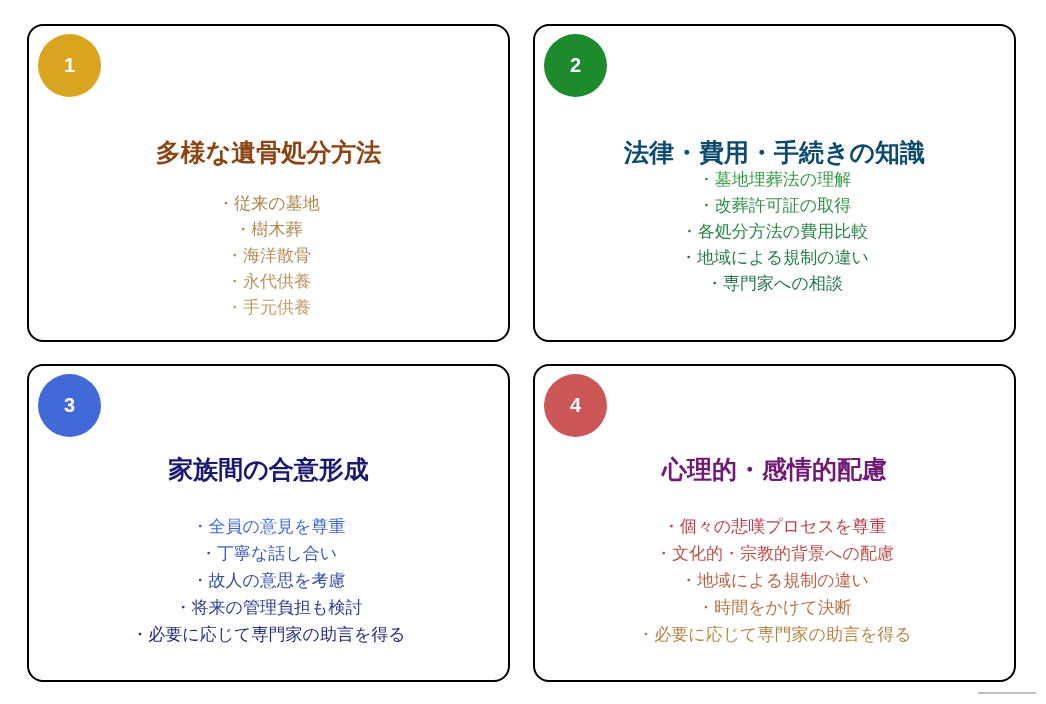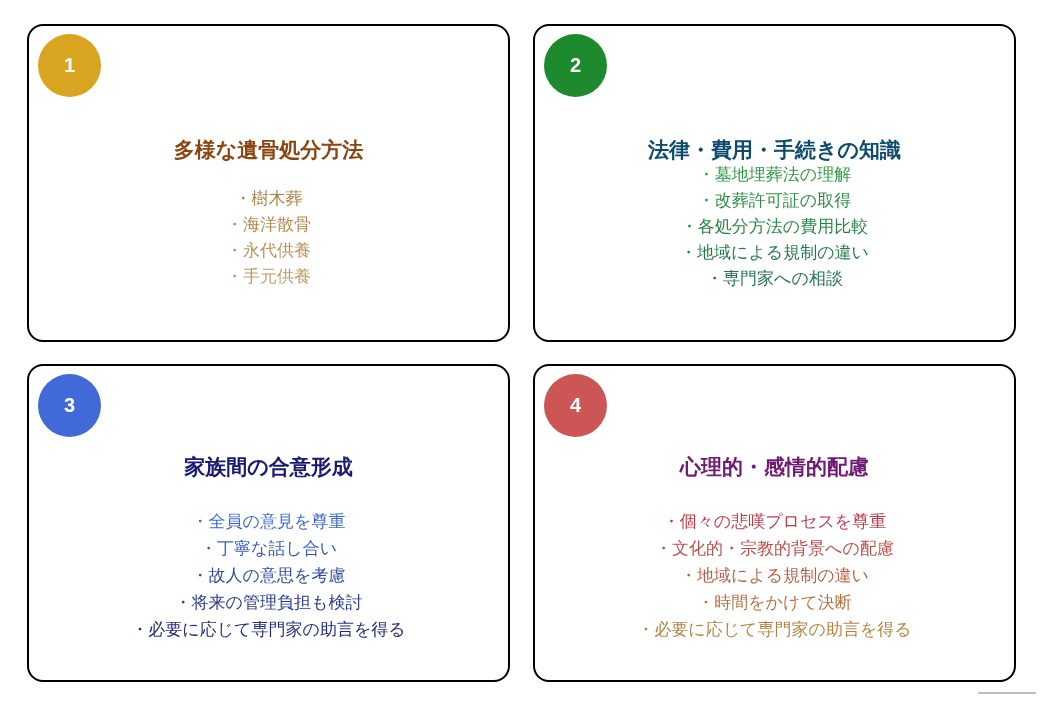--- a/index.html
+++ b/index.html
@@ -72,21 +72,21 @@
     bottom: 0;
     display: flex;
     flex-direction: column;
     align-items: center;
     justify-content: flex-start;
     padding: 0 18px;
     box-sizing: border-box;
   }
 
   .card-title {
-    font-size: 21px;
+    font-size: 25px;
     font-weight: bold;
     line-height: 1.2;
     text-align: center;
     white-space: nowrap;
   }
 
   .bullet-list {
     list-style: none;
     margin: 0;
     padding: 0;
@@ -137,20 +137,21 @@
 
 <div id="board" style="background: rgb(255, 255, 255);">
 
   <div class="card pos-0" style="border-color: rgb(0, 0, 0);">
     <div class="badge" style="background: rgb(217, 165, 32);">
       <span>1</span>
     </div>
     <div class="card-body">
       <div class="card-title" style="color: rgb(139, 69, 19);">多様な遺骨処分方法</div>
       <ul class="bullet-list grad" style="background-image: linear-gradient(rgb(169, 121, 60) 0%, rgb(190, 154, 98) 100%);">
+        <li>・従来の墓地</li>
         <li>・樹木葬</li>
         <li>・海洋散骨</li>
         <li>・永代供養</li>
         <li>・手元供養</li>
       </ul>
     </div>
   </div>
 
   <div class="card pos-1" style="border-color: rgb(0, 0, 0);">
     <div class="badge" style="background: rgb(30, 138, 46);">

